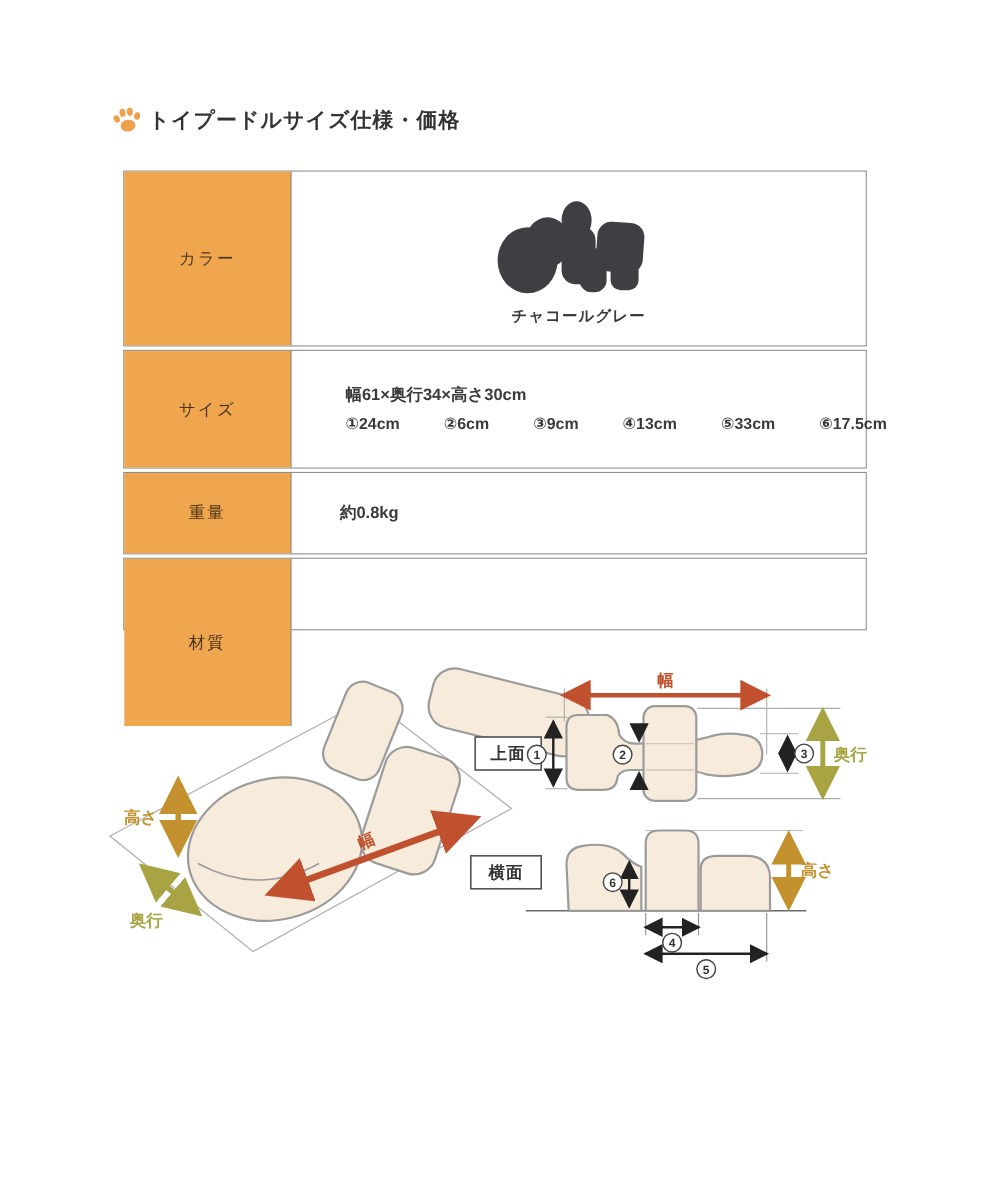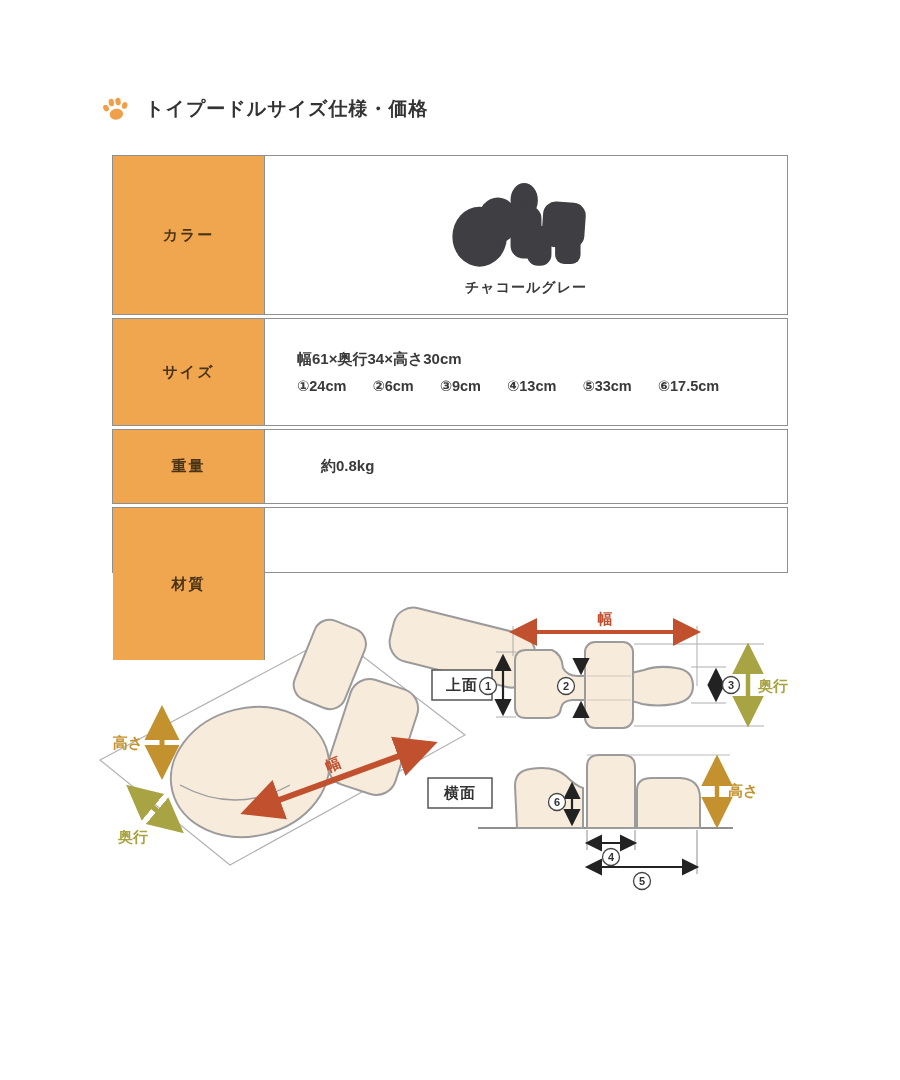--- a/index.html
+++ b/index.html
@@ -2,50 +2,50 @@
 <html><head>
 <meta charset="utf-8">
 <style>
   html,body{margin:0;padding:0;}
   body{
     width:900px;height:1080px;background:#ffffff;position:relative;
     font-family:"Liberation Sans","DejaVu Sans",sans-serif;
     color:#3a3a3a;overflow:hidden;
   }
   .title-row{
-    position:absolute;left:101px;top:96px;display:flex;align-items:center;gap:14px;
+    position:absolute;left:101px;top:96px;display:flex;align-items:center;gap:4px;
   }
   .title-row h1{
     font-size:19px;font-weight:bold;color:#333;margin:0;letter-spacing:1px;
   }
   
   .spec-table{
     position:absolute;left:112px;top:155px;width:676px;
     display:flex;flex-direction:column;gap:3px;
   }
   .spec-row{
     display:flex;border:1px solid #8f8f8f;background:#fff;box-sizing:border-box;
   }
   .spec-label{
     width:152px;flex:0 0 152px;background:#efa64f;color:#4b3317;
     display:flex;align-items:center;justify-content:center;
-    font-weight:bold;font-size:15px;letter-spacing:2px;
+    font-weight:normal;font-size:15px;letter-spacing:2px;
     border-right:1px solid #8f8f8f;box-sizing:border-box;
   }
   .spec-content{flex:1;display:flex;flex-direction:column;justify-content:center;box-sizing:border-box;}
   .row-color{height:160px;}
   .row-size{height:108px;}
   .row-weight{height:75px;}
   .row-material{height:66px;flex-direction:column;}
   .color-content{align-items:center;justify-content:center;gap:6px;}
   .photo-caption{font-size:14px;font-weight:bold;color:#3a3a3a;letter-spacing:1px;}
-  .size-content{padding-left:32px;gap:9px;}
+  .size-content{padding-left:49px;gap:9px;}
   .size-line1{font-size:15px;font-weight:bold;color:#3a3a3a;}
-  .size-parts{display:flex;gap:26px;font-size:14.5px;font-weight:bold;color:#3a3a3a;}
-  .plain-content{padding-left:56px;font-size:15px;font-weight:bold;color:#3a3a3a;}
+  .size-parts{display:flex;gap:40px;font-size:14.5px;font-weight:bold;color:#3a3a3a;}
+  .plain-content{padding-left:44px;font-size:15px;font-weight:bold;color:#3a3a3a;}
   
   .diagram-svg{position:absolute;left:60px;top:600px;}
   .dim-text{font-weight:bold;font-size:15px;}
   .mark-digit{font-size:11px;font-weight:bold;fill:#333;}
   .view-box-label{font-size:15px;font-weight:bold;fill:#333;letter-spacing:1px;}
 </style>
 </head>
 <body>
 
 <div class="title-row">

